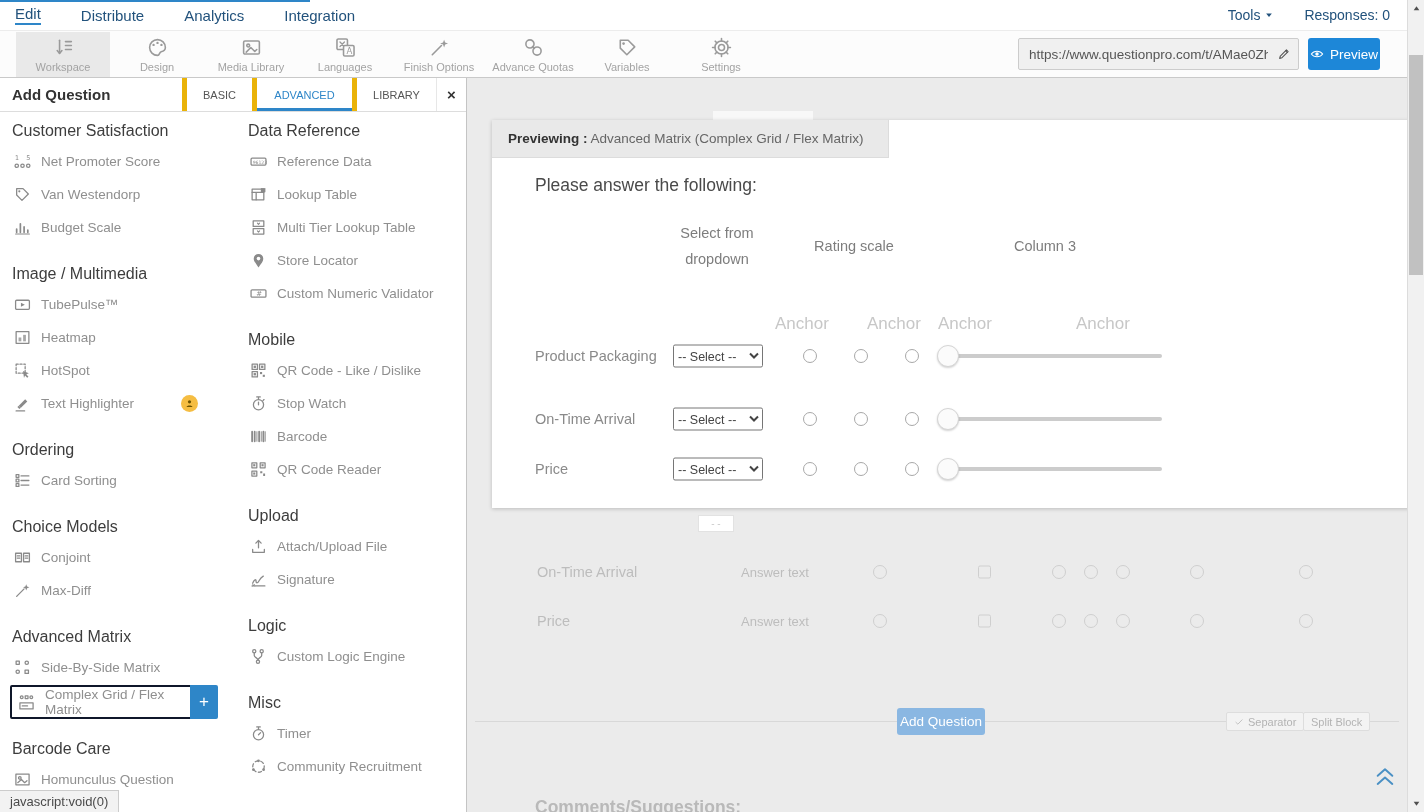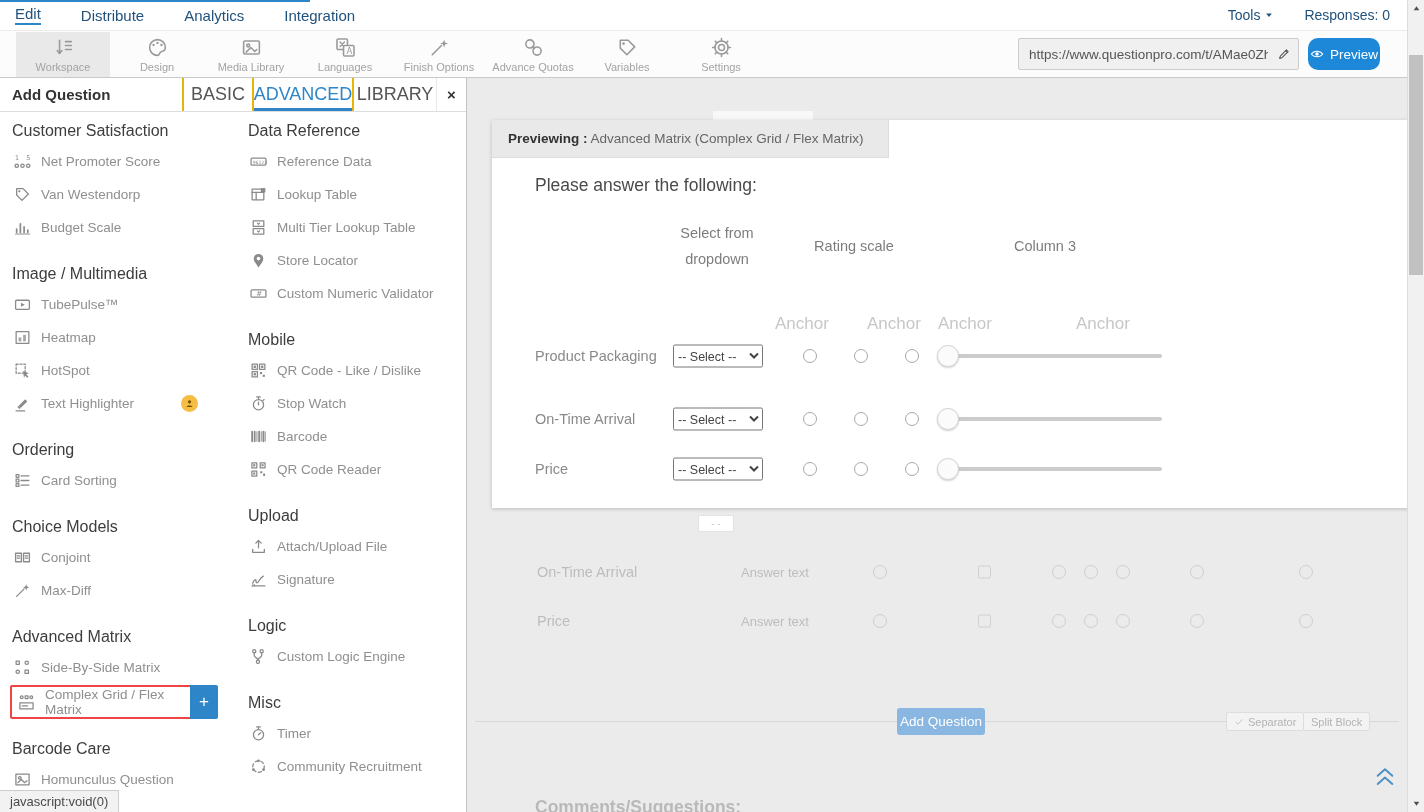--- a/index.html
+++ b/index.html
@@ -25,49 +25,49 @@
   .tb-btn.active { background:#e9e9e9; }
   .tb-btn .ic { width:21px; height:21px; color:#9a9a9a; }
   .tb-btn .ic svg { width:21px; height:21px; }
   .url-box { position:absolute; left:1018px; top:7px; width:281px; height:32px; background:#f0f0f0;
              border:1px solid #ccc; border-radius:2px; display:flex; align-items:center; }
   .url-box input { flex:1; min-width:0; border:none; background:transparent; outline:none;
                    font-family:"Liberation Sans",sans-serif; font-size:13.5px; color:#555; padding:0 2px 0 10px; }
   .url-pencil { width:28px; display:flex; align-items:center; justify-content:center; color:#555; cursor:pointer; }
   .url-pencil svg { width:14px; height:14px; }
   .preview-btn { position:absolute; left:1308px; top:7px; width:72px; height:32px; background:#1d87d8; color:#fff;
-                 border:none; border-radius:10px; font-family:"Liberation Sans",sans-serif; font-size:13.5px;
+                 border:none; border-radius:3px; font-family:"Liberation Sans",sans-serif; font-size:13.5px;
                  display:flex; align-items:center; justify-content:center; gap:6px; cursor:pointer; }
   .preview-btn svg { width:14px; height:14px; }
 
   
   .panel { position:absolute; left:0; top:78px; width:467px; bottom:0; background:#fff; border-right:1px solid #c4c4c4; }
   .panel-header { height:34px; border-bottom:1px solid #ddd; display:flex; align-items:stretch; }
   .panel-title { flex:1; line-height:34px; padding-left:12px; font-weight:bold; font-size:15px; color:#333; }
-  .tab { display:flex; align-items:center; justify-content:center; font-size:18px; color:#555;
-         border-left:2px solid #eab308; cursor:pointer; }
+  .tab { display:flex; align-items:center; justify-content:center; font-size:11px; color:#555;
+         border-left:5px solid #eab308; cursor:pointer; }
   .tab-basic { width:70px; } .tab-advanced { width:100px; } .tab-library { width:84px; }
   .tab.active { color:#2e86c8; box-shadow:inset 0 -3px 0 #2e86c8; }
   .panel-close { width:30px; display:flex; align-items:center; justify-content:center; font-size:15px;
                  font-weight:bold; color:#333; border-left:1px solid #e7e7e7; cursor:pointer; }
   .panel-body { position:absolute; left:0; top:34px; right:0; bottom:0; overflow:hidden;padding-left:44px; }
   .pcol { position:absolute; top:0; }
   .pcol0 { left:10px; width:228px; }
   .pcol1 { left:246px; width:218px; }
   .section { margin-top:21px; }
   .pcol .section:first-child { margin-top:10px; }
   .section-title { font-size:16px; color:#3d3d3d; margin:0 0 5px 2px; }
   .item { display:flex; align-items:center; height:33px; color:#8f8f8f; font-size:13.5px; gap:10px;
           padding-left:3px; position:relative; cursor:pointer; }
   .item .ic { width:18px; height:18px; flex:none; color:#8a8a8a; display:flex; align-items:center; justify-content:center; }
   .item .ic svg { width:17px; height:17px; }
   .badge { margin-left:auto; margin-right:40px; width:17px; height:17px; border-radius:50%;
            background:#f5bd42; display:flex; align-items:center; justify-content:center; }
   .badge svg { width:11px; height:11px; color:#6b5200; }
-  .item.selected { border:2px solid #ef4444; border-radius:2px 0 0 2px; width:182px; height:34px; padding-left:5px; margin:1px 0; }
+  .item.selected { border:2px solid #0f172a; border-radius:2px 0 0 2px; width:182px; height:34px; padding-left:5px; margin:1px 0; }
   .plus-btn { position:absolute; left:178px; top:-2px; width:28px; height:34px; background:#2e86c8; color:#fff;
               display:flex; align-items:center; justify-content:center; font-size:17px; border-radius:0 2px 2px 0; cursor:pointer; }
 
   
   .main { position:absolute; left:467px; top:78px; width:940px; height:734px; background:#ebebeb; overflow:hidden; }
   .peek-tab { position:absolute; left:246px; top:33px; width:100px; height:10px; background:#f8f8f8; }
   .card { position:absolute; left:25px; top:42px; width:980px; height:388px; background:#fff;
           box-shadow:0 1px 4px rgba(0,0,0,.2); }
   .card-header { position:absolute; left:0; top:0; width:397px; height:38px; background:#e9e9e9;
                  border-right:1px solid #dcdcdc; border-bottom:1px solid #dcdcdc;

